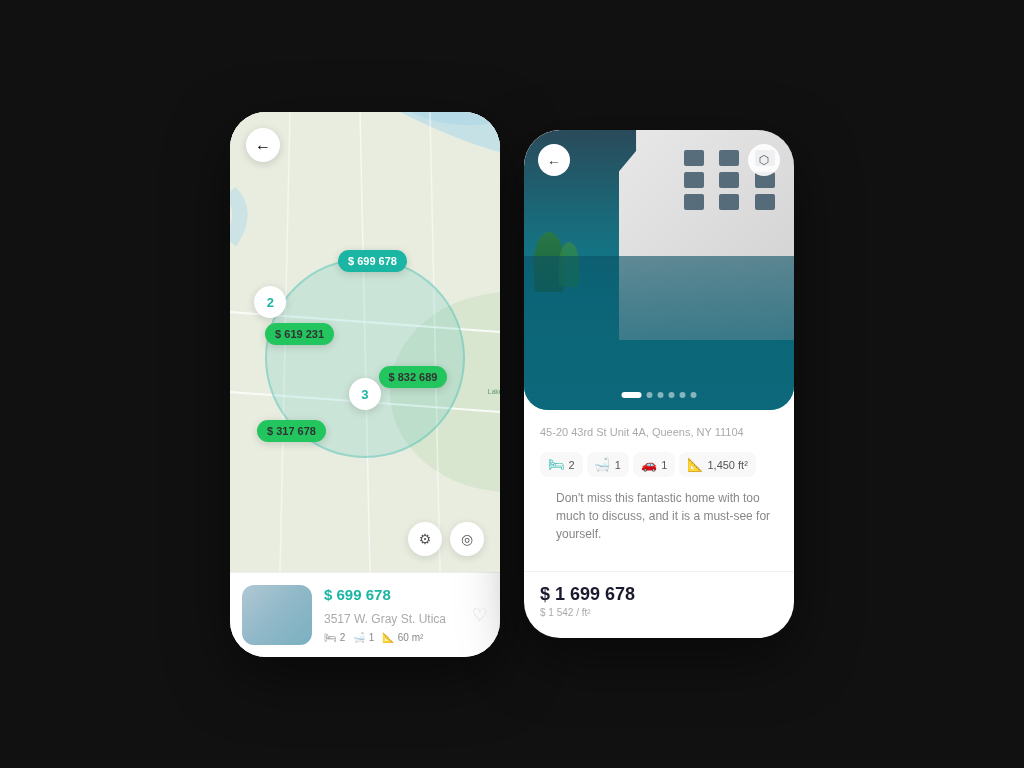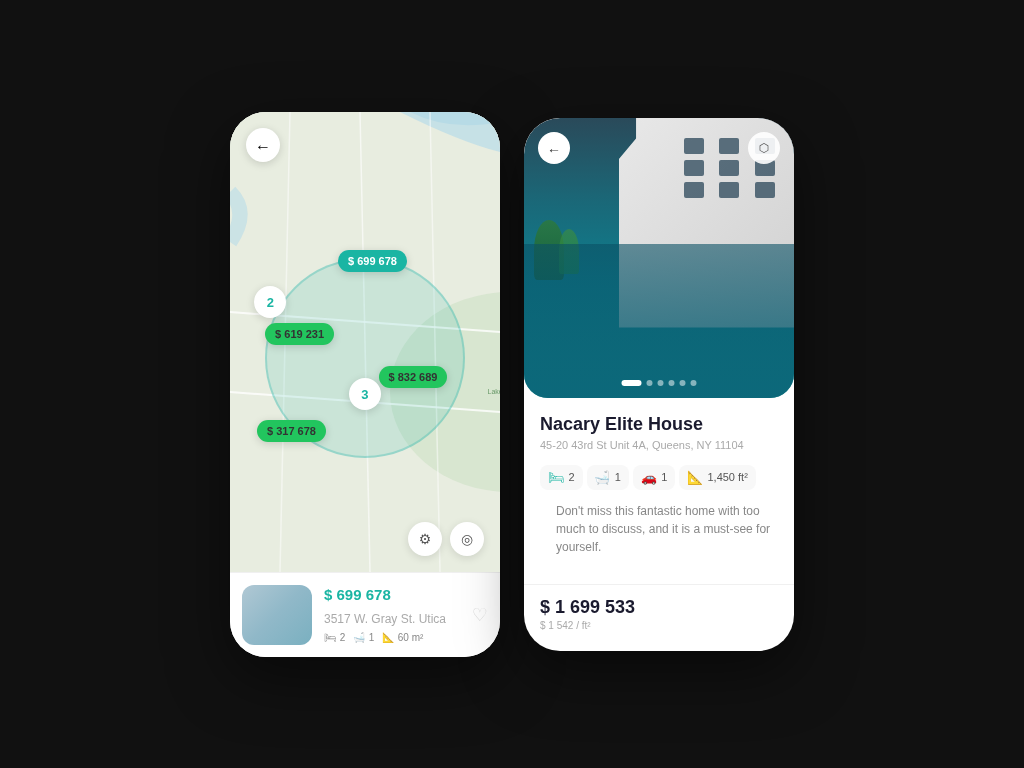--- a/index.html
+++ b/index.html
@@ -450,21 +450,20 @@
       <div class="dot active"></div>
       <div class="dot"></div>
       <div class="dot"></div>
       <div class="dot"></div>
       <div class="dot"></div>
       <div class="dot"></div>
     </div>
   </div>
 
   <div class="detail-content">
-    <div class="detail-title">Nacary Elite House</div>
     <div class="detail-address">45-20 43rd St Unit 4A, Queens, NY 11104</div>
 
     <div class="detail-features">
       <div class="detail-feature">
         <span class="detail-feature-icon">🛏</span>
         <span>2</span>
       </div>
       <div class="detail-feature">
         <span class="detail-feature-icon">🛁</span>
         <span>1</span>
@@ -477,17 +476,17 @@
         <span class="detail-feature-icon">📐</span>
         <span>1,450 ft²</span>
       </div>
     </div>
 
     <div class="detail-desc">Don't miss this fantastic home with too much to discuss, and it is a must-see for yourself.</div>
   </div>
 
   <div class="detail-footer">
     <div class="detail-price-block">
-      <div class="detail-price-main">$ 1 699 533</div>
+      <div class="detail-price-main">$ 1 699 678</div>
       <div class="detail-price-sub">$ 1 542 / ft²</div>
     </div>
   </div>
 </div>
 
 </body></html>

